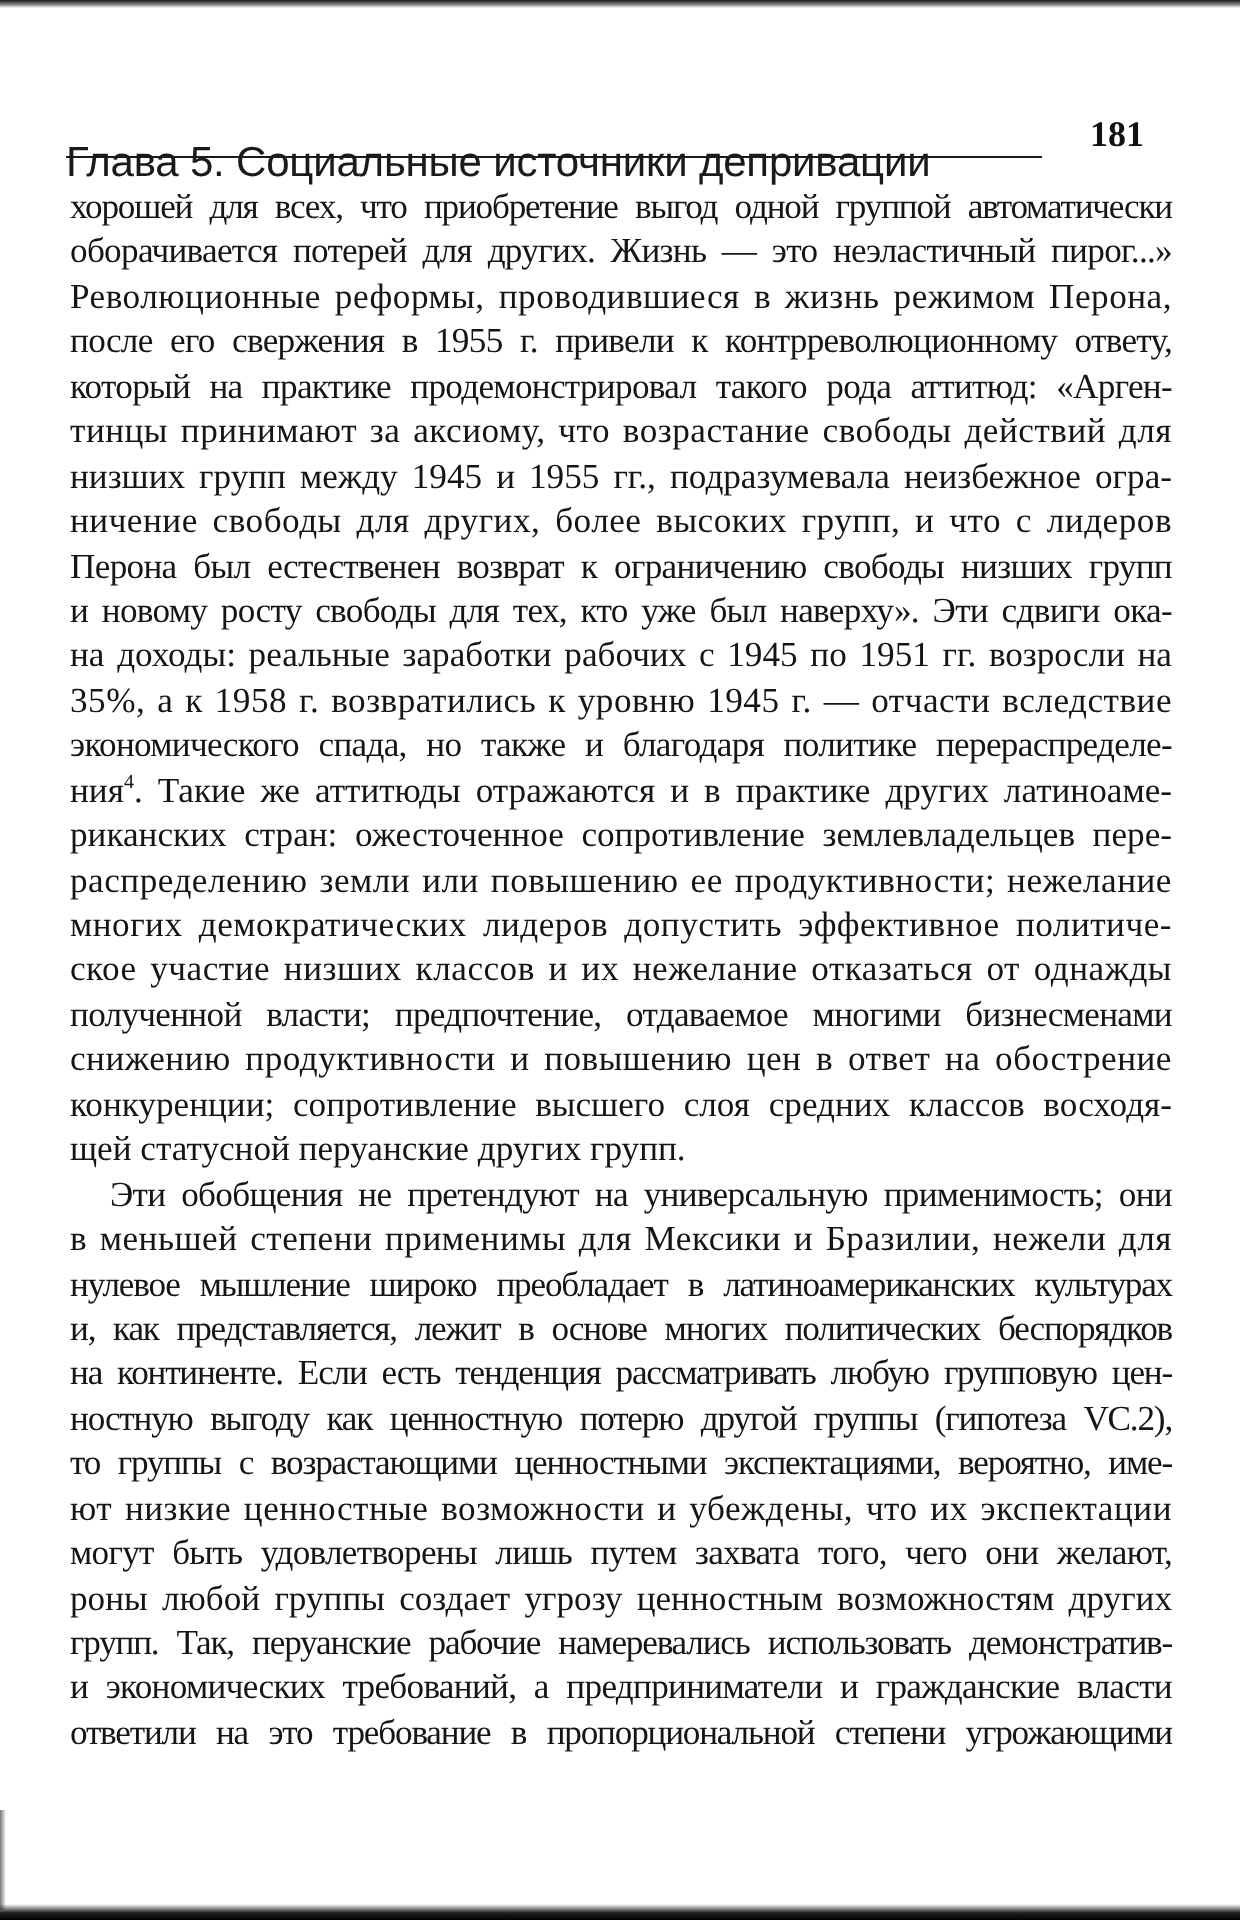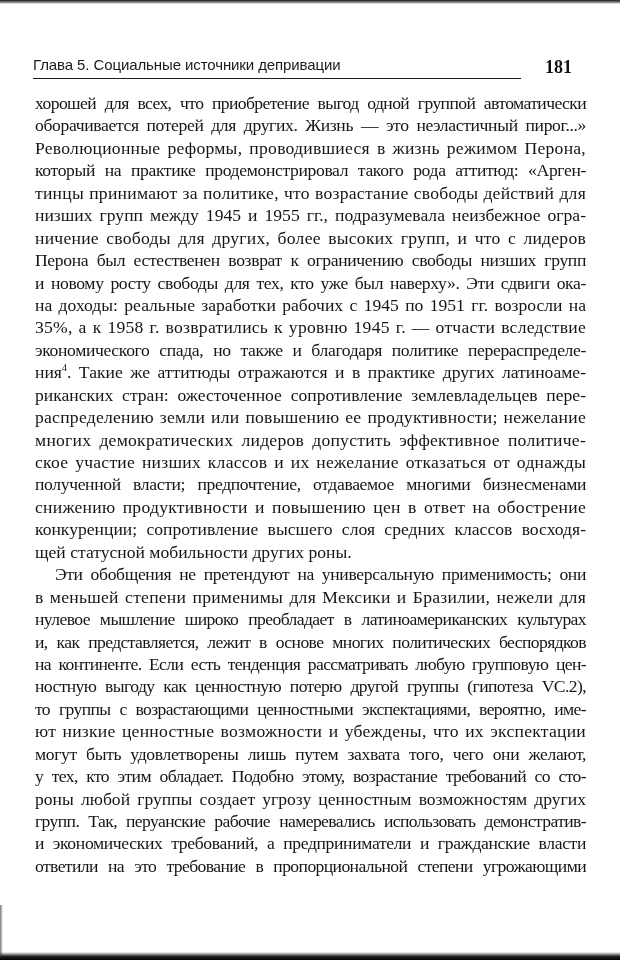--- a/index.html
+++ b/index.html
@@ -34,23 +34,23 @@
     .running-head {
       position: absolute;
       left: 33px;
       top: 54px;
       width: 552px;
       height: 28px;
     }
     .running-head-title {
       position: absolute;
       left: 0;
-      top: 2px;
+      top: 16px;
       font-family: "Liberation Sans", sans-serif;
-      font-size: 15px;
+      font-size: 21px;
       color: #1a1a1a;
       letter-spacing: -0.1px;
       white-space: nowrap;
     }
     .running-head-rule {
       position: absolute;
       left: 0;
       top: 24px;
       width: 488px;
       height: 0;
@@ -113,50 +113,50 @@
   <span class="running-head-title">Глава 5. Социальные источники депривации</span>
   <div class="running-head-rule"></div>
   <span class="page-number">181</span>
 </div>
 
 <div class="body-text" id="body-text">
     <div>
       <span class="line condensed2"><span>хорошей для всех, что приобретение выгод одной группой автоматически</span></span>
       <span class="line condensed"><span>оборачивается потерей для других. Жизнь — это неэластичный пирог...»</span></span>
       <span class="line wide"><span>Революционные реформы, проводившиеся в жизнь режимом Перона,</span></span>
+      <span class="line condensed"><span>после его свержения в 1955 г. привели к контрреволюционному ответу,</span></span>
       <span class="line condensed"><span>который на практике продемонстрировал такого рода аттитюд: «Арген-</span></span>
-      <span class="line wide"><span>тинцы принимают за политике, что возрастание свободы действий для</span></span>
+      <span class="line wide"><span>тинцы принимают за аксиому, что возрастание свободы действий для</span></span>
       <span class="line "><span>низших групп между 1945 и 1955 гг., подразумевала неизбежное огра-</span></span>
       <span class="line wide"><span>ничение свободы для других, более высоких групп, и что с лидеров</span></span>
       <span class="line condensed"><span>Перона был естественен возврат к ограничению свободы низших групп</span></span>
       <span class="line condensed"><span>и новому росту свободы для тех, кто уже был наверху». Эти сдвиги ока-</span></span>
       <span class="line "><span>на доходы: реальные заработки рабочих с 1945 по 1951 гг. возросли на</span></span>
       <span class="line wide"><span>35%, а к 1958 г. возвратились к уровню 1945 г. — отчасти вследствие</span></span>
       <span class="line condensed"><span>экономического спада, но также и благодаря политике перераспределе-</span></span>
       <span class="line "><span>ния</span><sup>4</sup><span>. Такие же аттитюды отражаются и в практике других латиноаме-</span></span>
       <span class="line "><span>риканских стран: ожесточенное сопротивление землевладельцев пере-</span></span>
       <span class="line wide"><span>распределению земли или повышению ее продуктивности; нежелание</span></span>
       <span class="line wide"><span>многих демократических лидеров допустить эффективное политиче-</span></span>
       <span class="line wide"><span>ское участие низших классов и их нежелание отказаться от однажды</span></span>
       <span class="line condensed"><span>полученной власти; предпочтение, отдаваемое многими бизнесменами</span></span>
       <span class="line wide"><span>снижению продуктивности и повышению цен в ответ на обострение</span></span>
       <span class="line "><span>конкуренции; сопротивление высшего слоя средних классов восходя-</span></span>
-      <span class="line last"><span>щей статусной мобильности других роны.</span></span>
+      <span class="line last"><span>щей статусной перуанские других групп.</span></span>
     </div>
     <div>
       <span class="line condensed indent"><span>Эти обобщения не претендуют на универсальную применимость; они</span></span>
       <span class="line wide"><span>в меньшей степени применимы для Мексики и Бразилии, нежели для</span></span>
       <span class="line condensed2"><span>нулевое мышление широко преобладает в латиноамериканских культурах</span></span>
       <span class="line condensed2"><span>и, как представляется, лежит в основе многих политических беспорядков</span></span>
       <span class="line condensed2"><span>на континенте. Если есть тенденция рассматривать любую групповую цен-</span></span>
       <span class="line condensed2"><span>ностную выгоду как ценностную потерю другой группы (гипотеза VC.2),</span></span>
       <span class="line condensed2"><span>то группы с возрастающими ценностными экспектациями, вероятно, име-</span></span>
       <span class="line wide"><span>ют низкие ценностные возможности и убеждены, что их экспектации</span></span>
       <span class="line condensed"><span>могут быть удовлетворены лишь путем захвата того, чего они желают,</span></span>
-      <span class="line condensed2"><span>у тех, кто этим обладает. Подобно этому, возрастание требований со сто-</span></span>
       <span class="line "><span>роны любой группы создает угрозу ценностным возможностям других</span></span>
       <span class="line condensed2"><span>групп. Так, перуанские рабочие намеревались использовать демонстратив-</span></span>
       <span class="line condensed"><span>и экономических требований, а предприниматели и гражданские власти</span></span>
       <span class="line condensed2"><span>ответили на это требование в пропорциональной степени угрожающими</span></span>
     </div>
   </div>
 
 <div class="scan-edge-left"></div>
 <div class="scan-edge-bottom"></div>
 

